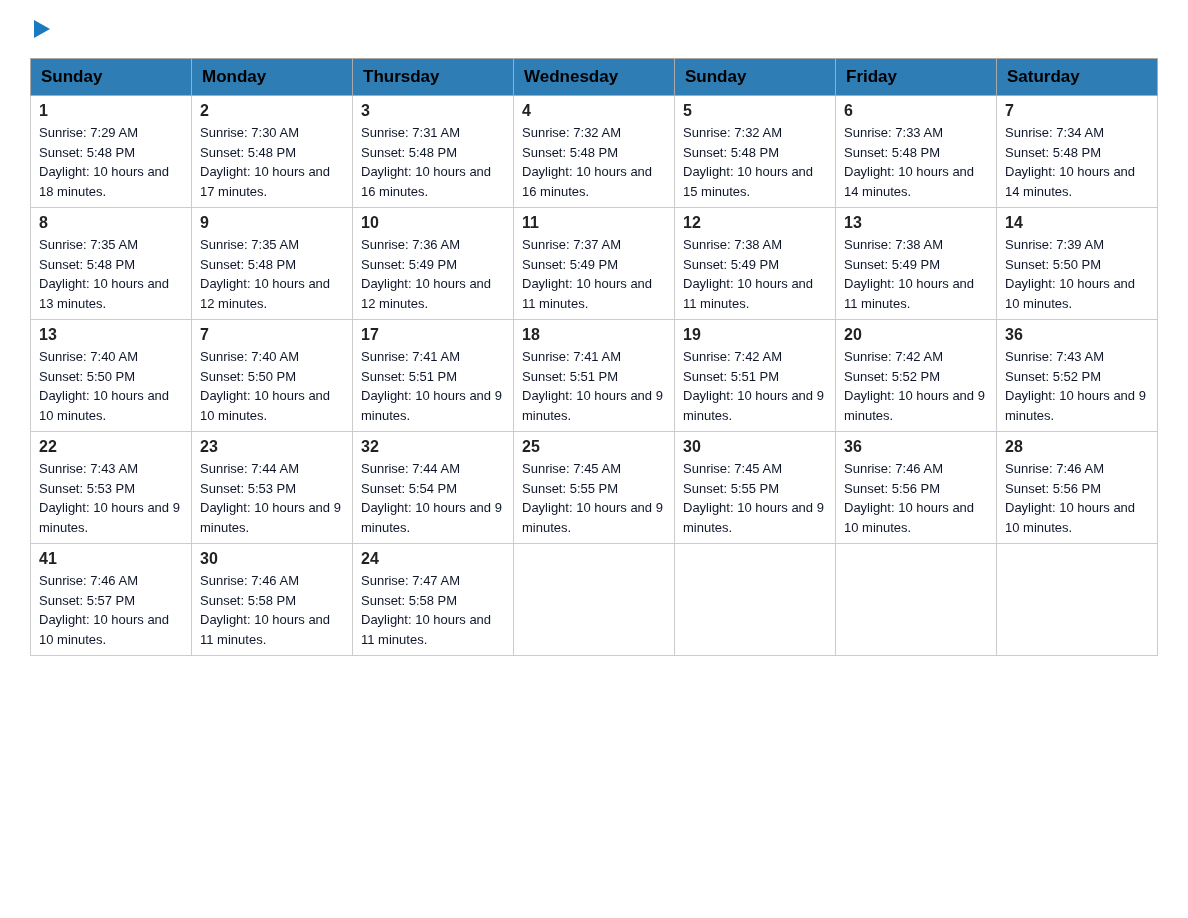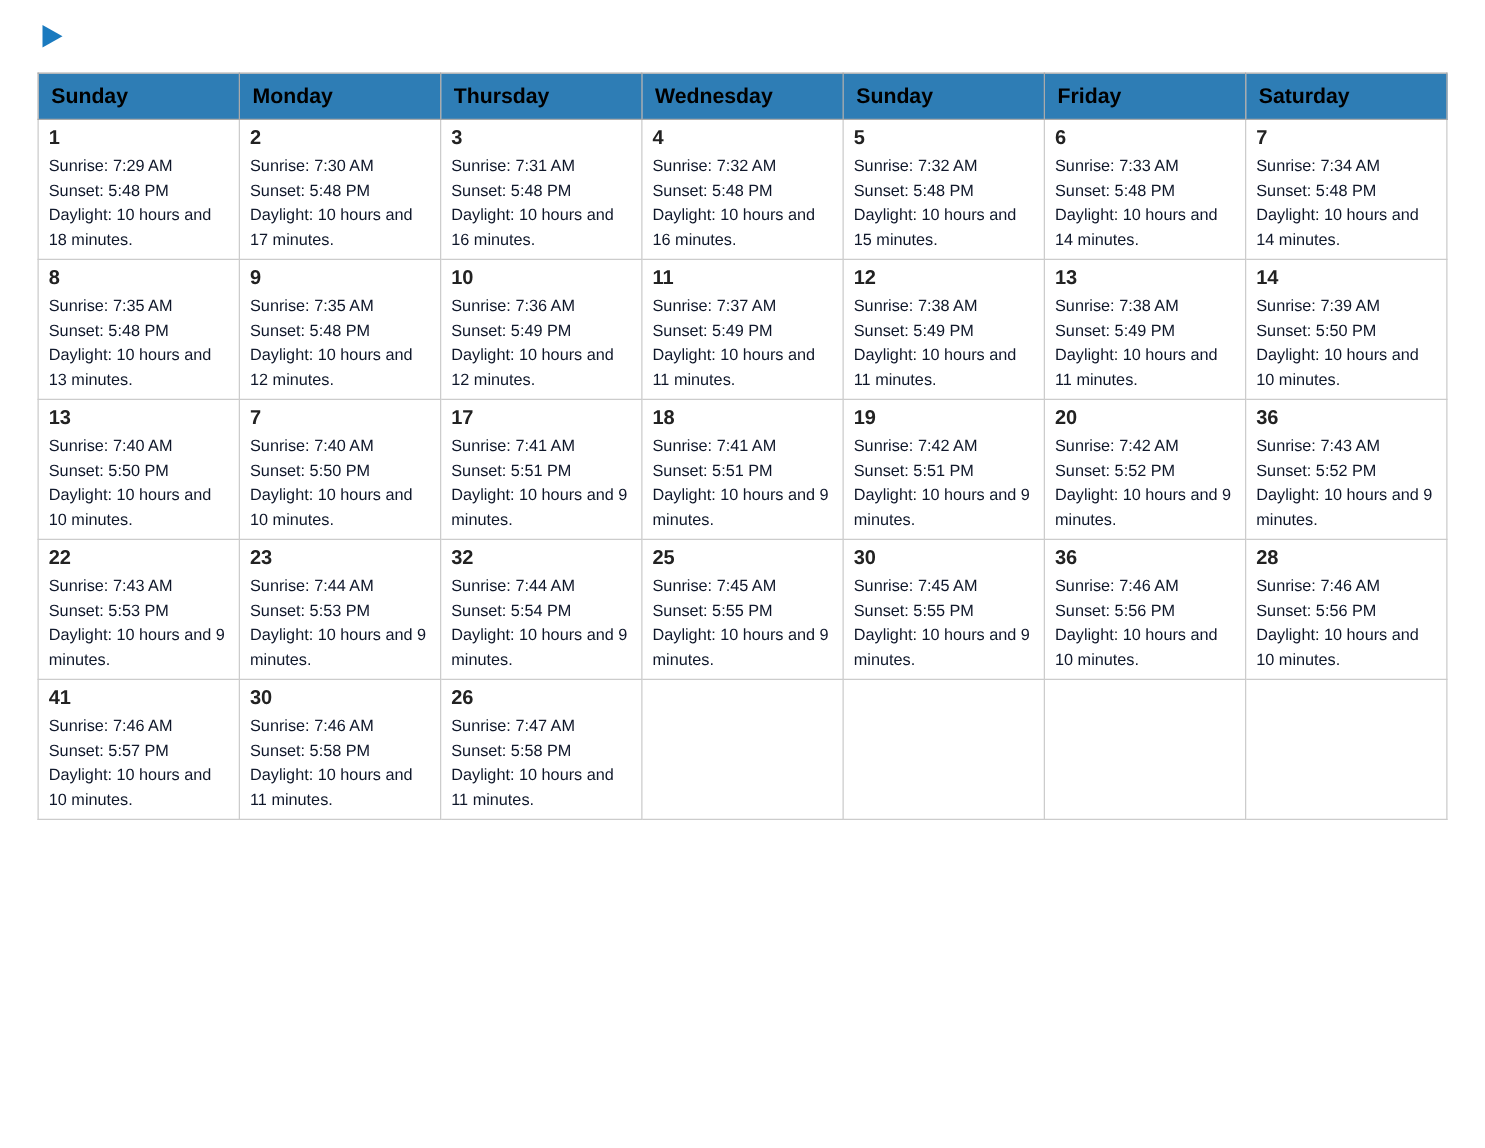--- a/index.html
+++ b/index.html
@@ -259,21 +259,21 @@
       <tr>
         <td>
           <span class="day-number">41</span>
           <div class="day-info">Sunrise: 7:46 AM<br>Sunset: 5:57 PM<br>Daylight: 10 hours and 10 minutes.</div>
         </td>
         <td>
           <span class="day-number">30</span>
           <div class="day-info">Sunrise: 7:46 AM<br>Sunset: 5:58 PM<br>Daylight: 10 hours and 11 minutes.</div>
         </td>
         <td>
-          <span class="day-number">26</span>
+          <span class="day-number">24</span>
           <div class="day-info">Sunrise: 7:47 AM<br>Sunset: 5:58 PM<br>Daylight: 10 hours and 11 minutes.</div>
         </td>
         <td class="empty-cell"></td>
         <td class="empty-cell"></td>
         <td class="empty-cell"></td>
         <td class="empty-cell"></td>
       </tr>
     </tbody>
 </table>
 

